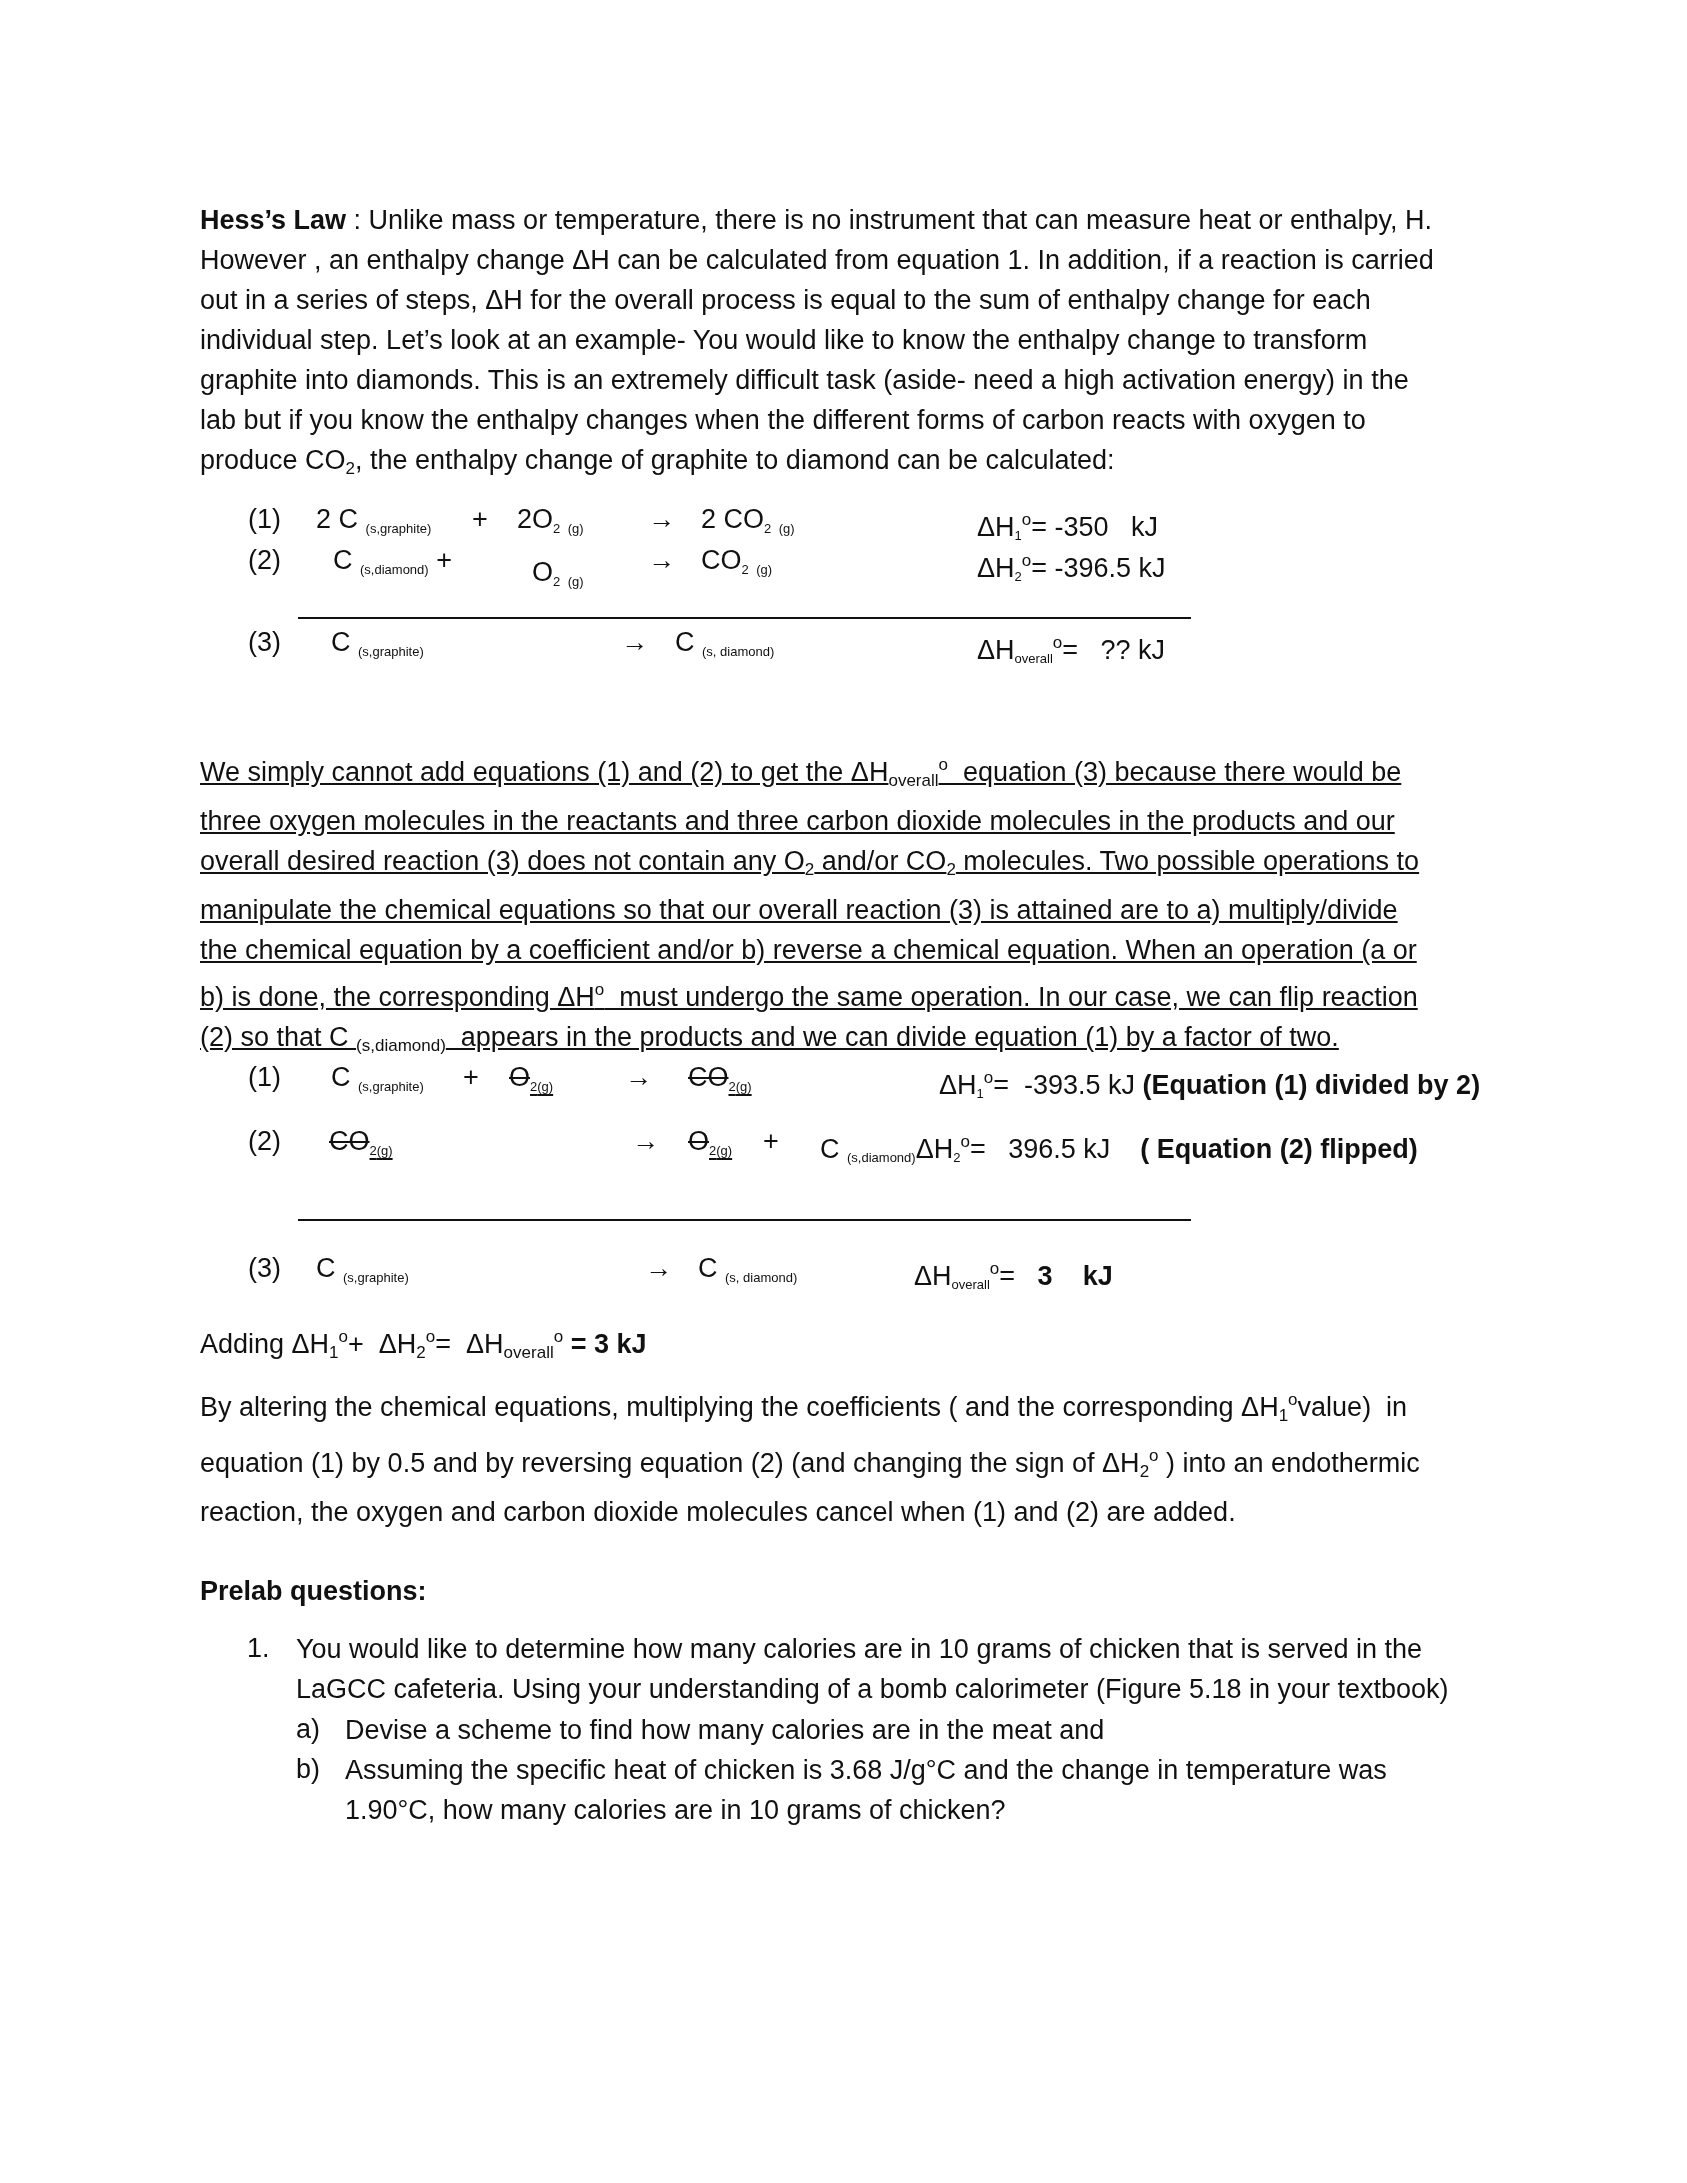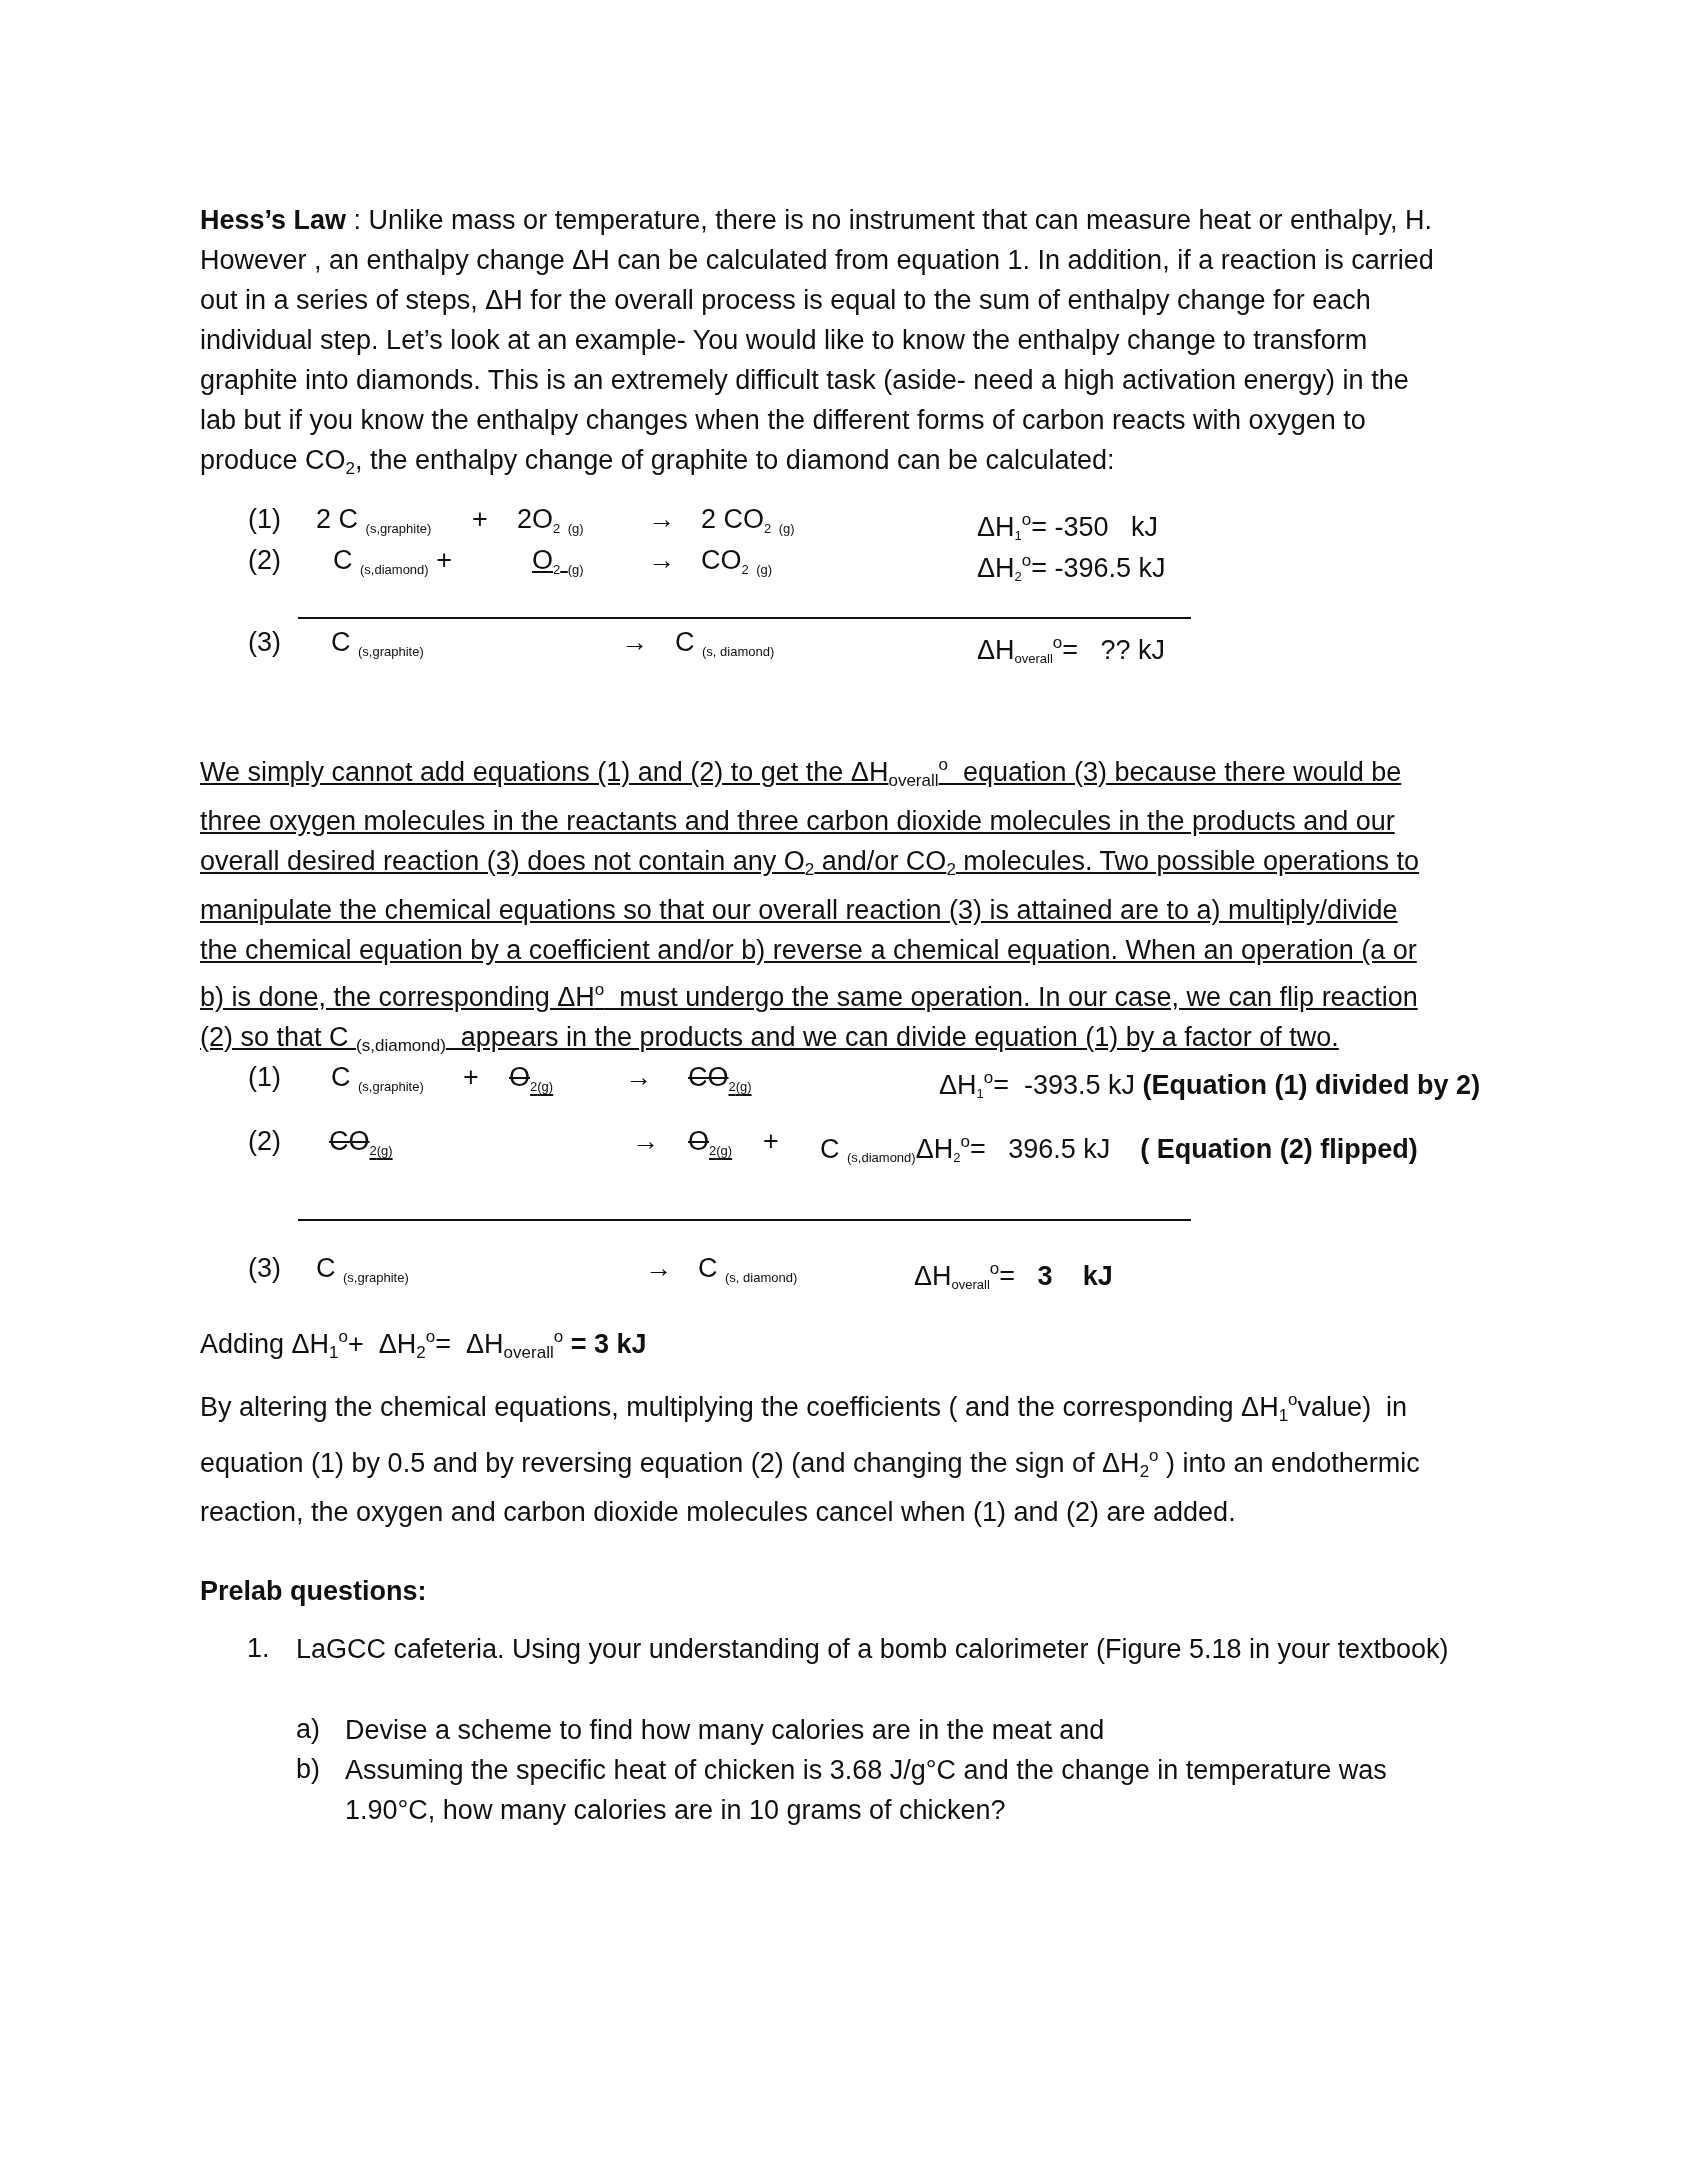--- a/index.html
+++ b/index.html
@@ -37,21 +37,21 @@
     <span class="eq" style="left:248px; top:503px;">(1)</span>
     <span class="eq" style="left:316px; top:503px;"><span>2 C</span> <span class="eqsub">(s,graphite)</span></span>
     <span class="eq" style="left:472px; top:503px;">+</span>
     <span class="eq" style="left:517px; top:503px;"><span>2O</span><span class="eqsub">2</span> <span class="eqsub">(g)</span></span>
     <span class="eq" style="left:648px; top:503px;">→</span>
     <span class="eq" style="left:701px; top:503px;"><span>2 CO</span><span class="eqsub">2</span> <span class="eqsub">(g)</span></span>
     <span class="eq" style="left:977px; top:503px;"><span>ΔH</span><span class="eqsub">1</span><span class="sup">o</span><span style="white-space:pre">= -350   kJ</span></span>
 
     <span class="eq" style="left:248px; top:544px;">(2)</span>
     <span class="eq" style="left:322px; top:544px;margin-left:11px;"><span>C</span> <span class="eqsub">(s,diamond)</span> <span>+</span></span>
-    <span class="eq" style="left:532px; top:544px;text-decoration:underline;"><span>O</span><span class="eqsub">2</span> <span class="eqsub">(g)</span></span>
+    <span class="eq" style="left:532px; top:556px;"><span>O</span><span class="eqsub">2</span> <span class="eqsub">(g)</span></span>
     <span class="eq" style="left:648px; top:544px;">→</span>
     <span class="eq" style="left:701px; top:544px;"><span>CO</span><span class="eqsub">2</span> <span class="eqsub">(g)</span></span>
     <span class="eq" style="left:977px; top:544px;"><span>ΔH</span><span class="eqsub">2</span><span class="sup">o</span><span style="white-space:pre">= -396.5 kJ</span></span>
 
     <div class="rule" style="left:298px; top:617px; width:893px;"></div>
 
     <span class="eq" style="left:248px; top:626px;">(3)</span>
     <span class="eq" style="left:331px; top:626px;"><span>C</span> <span class="eqsub">(s,graphite)</span></span>
     <span class="eq" style="left:621px; top:626px;">→</span>
     <span class="eq" style="left:675px; top:626px;"><span>C</span> <span class="eqsub">(s, diamond)</span></span>
@@ -104,20 +104,21 @@
     <span class="line">reaction, the oxygen and carbon dioxide molecules cancel when (1) and (2) are added.</span>
   </div>
 
   <div class="para" style="top:1571px;">
     <span class="line b">Prelab questions:</span>
   </div>
 
   <div>
     <span class="list-num" style="left:247px; top:1633px;">1.</span>
     <div class="para" style="left:296px; top:1629px; width:1191px;">
+      <span class="line">You would like to determine how many calories are in 10 grams of chicken that is served in the</span>
       <span class="line">LaGCC cafeteria.  Using your understanding of a bomb calorimeter (Figure 5.18 in your textbook)</span>
     </div>
     <span class="list-num" style="left:296px; top:1714px;">a)</span>
     <div class="para" style="left:345px; top:1710px; width:1125px;">
       <span class="line">Devise a scheme to find how many calories are in the meat and</span>
     </div>
     <span class="list-num" style="left:296px; top:1754px;">b)</span>
     <div class="para" style="left:345px; top:1750px; width:1125px;">
       <span class="line">Assuming the specific heat of chicken is 3.68 J/g°C  and the change in temperature was</span>
       <span class="line">1.90°C, how many calories are in 10 grams of chicken?</span>

